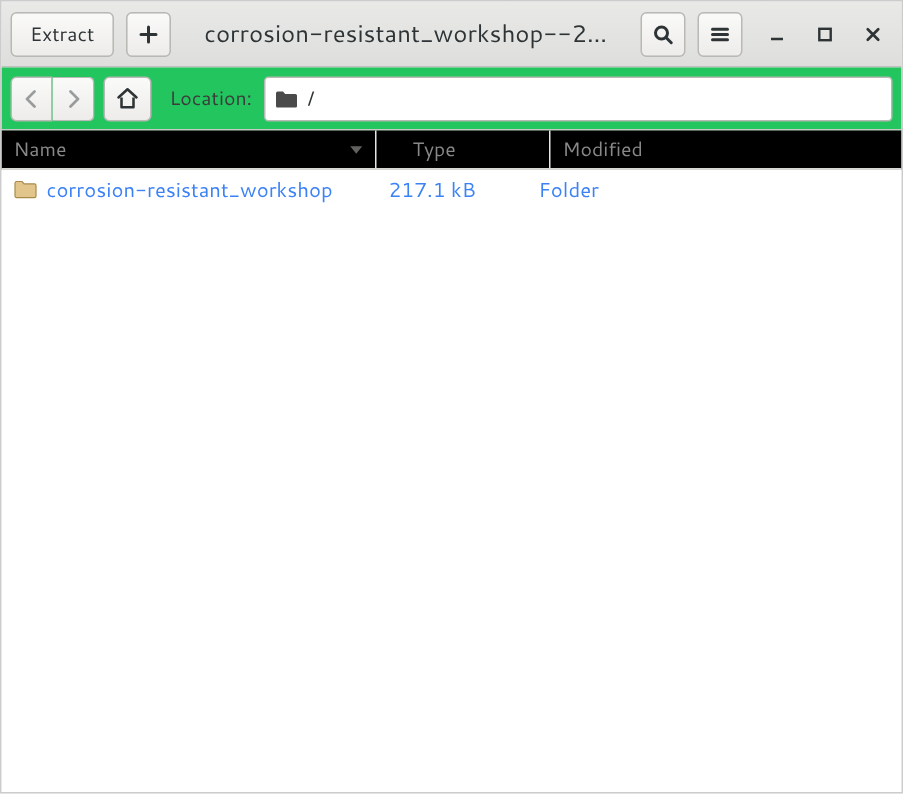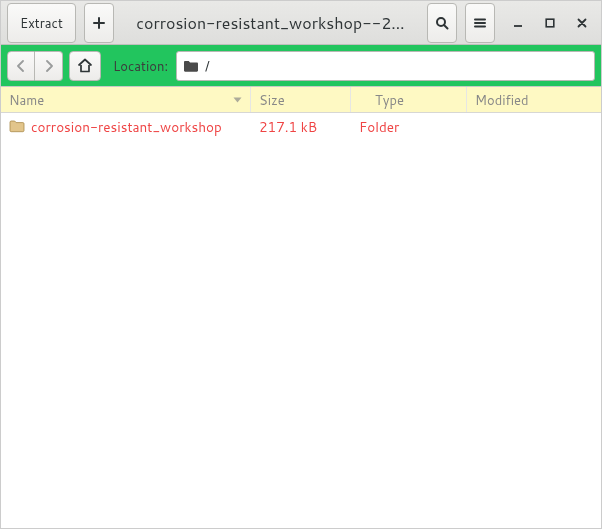--- a/index.html
+++ b/index.html
@@ -21,21 +21,21 @@
   .titlebar {
     height: 44px;
     background: linear-gradient(#e9e9e7, #dededc);
     border-bottom: 1px solid #bfbfbd;
     display: flex;
     align-items: center;
     padding: 0 6px;
     gap: 8px;
   }
   .tb-btn {
-    height: 40px;
+    height: 30px;
     background: linear-gradient(#fafaf9, #edecea);
     border: 1px solid #b8b8b4;
     border-radius: 4px;
     display: inline-flex;
     align-items: center;
     justify-content: center;
     padding: 0 12px;
     font-size: 13px;
     color: #2e3436;
     cursor: default;
@@ -118,21 +118,21 @@
     font-size: 13px;
     color: #2e3436;
     border: none;
     outline: none;
     background: transparent;
   }
 
   
   .col-headers {
     height: 26px;
-    background: #fef9c3;
+    background: #000000;
     border-bottom: 1px solid #d7d7d4;
     display: flex;
     font-size: 13px;
     color: #888888;
   }
   .col {
     display: flex;
     align-items: center;
     padding: 0 8px;
     border-right: 1px solid #e6e6e4;
@@ -147,21 +147,21 @@
   .file-area {
     flex: 1;
     background: #ffffff;
     overflow: auto;
   }
   .row {
     display: flex;
     height: 26px;
     align-items: center;
     font-size: 13.5px;
-    color: #ef4444;
+    color: #3b82f6;
   }
   .cell { padding: 0 8px; }
   .cell.name     { width: 250px; display: flex; align-items: center; gap: 6px; }
   .cell.size     { width: 100px; }
   .cell.type     { width: 100px; }
   .cell.modified { flex: 1; }
 
   
   .folder-ico { width: 16px; height: 14px; flex-shrink: 0; }
 </style>
@@ -239,23 +239,20 @@
   </div>
 </div>
 
 <div class="col-headers">
   <div class="col name">
     <span>Name</span>
     <svg class="sort-ind" width="9" height="6" viewBox="0 0 9 6">
         <path d="M0.5 0.5h8L4.5 5.5z" fill="#8b8b89"></path>
       </svg>
   </div>
-  <div class="col size">
-    <span>Size</span>
-  </div>
   <div class="col type">
     <span>Type</span>
   </div>
   <div class="col modified">
     <span>Modified</span>
   </div>
 </div>
 
 <div class="file-area">
   <div class="row">

